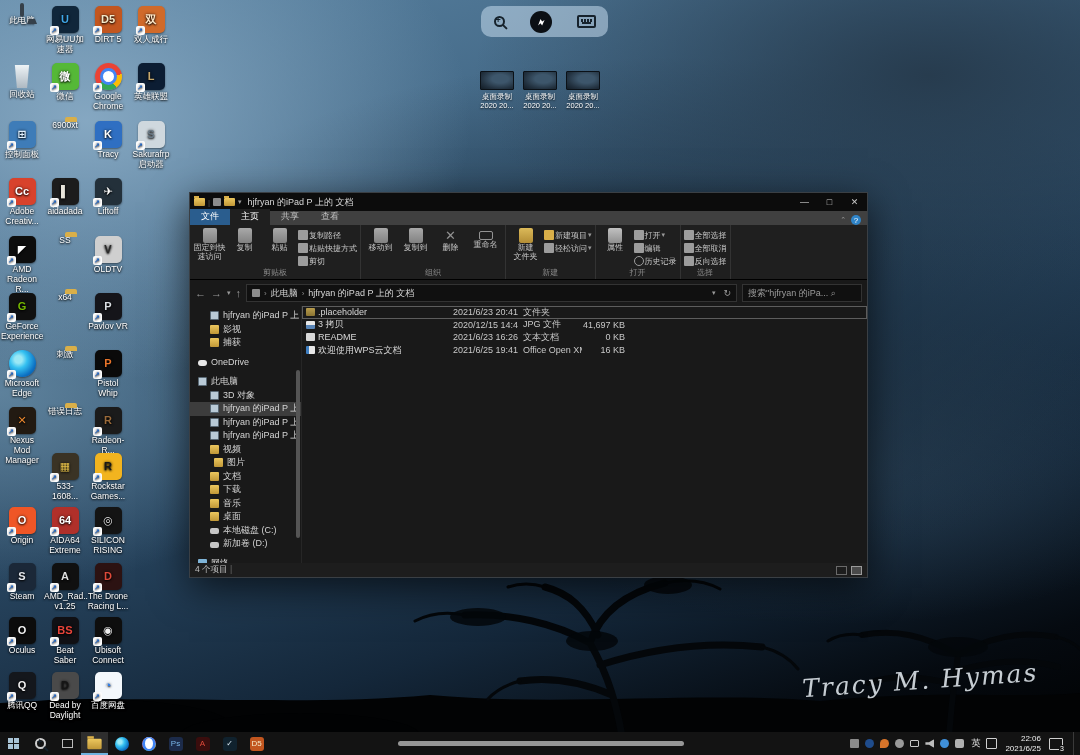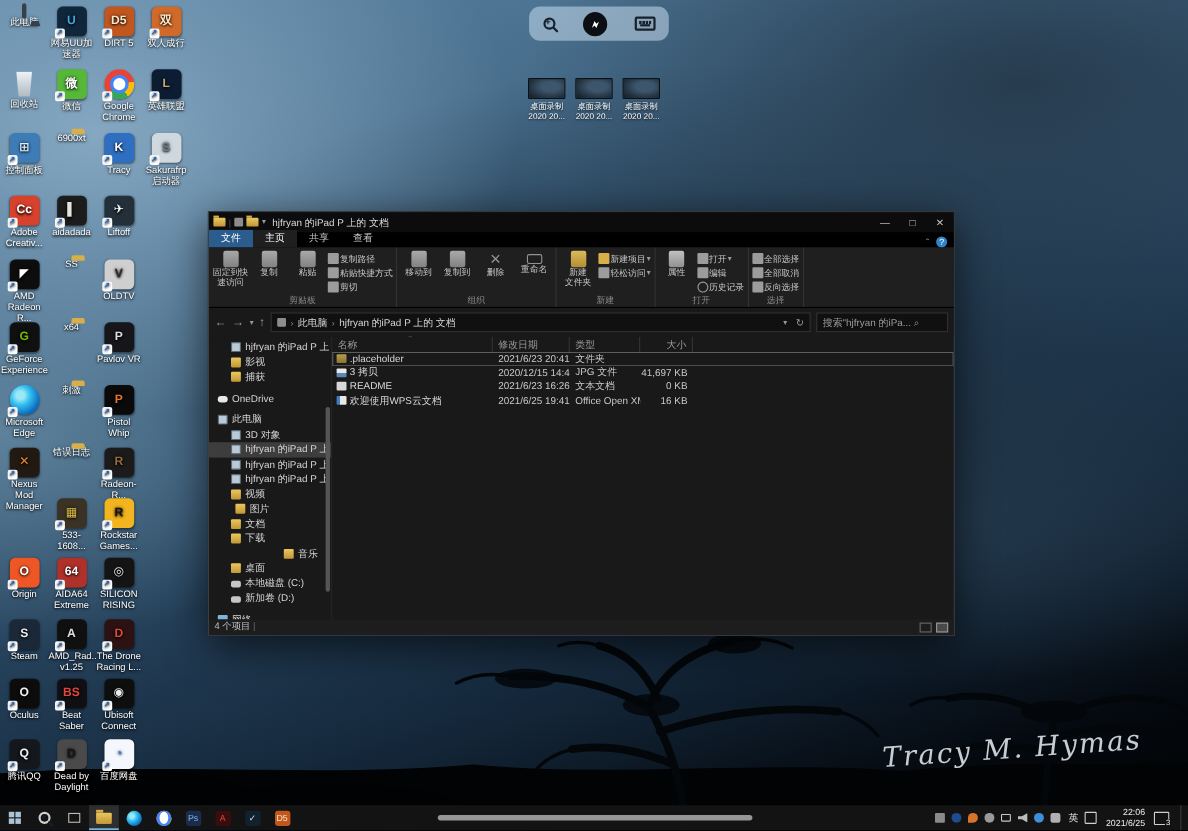--- a/index.html
+++ b/index.html
@@ -63,21 +63,21 @@
   .qat{display:flex;align-items:center;gap:3px;}
   .mini-folder{width:11px;height:8px;background:linear-gradient(#ecc75e,#c09737);border-radius:1px;position:relative;}
   .mini-folder::before{content:"";position:absolute;top:-2px;left:0;width:5px;height:2px;background:#d9af49;}
   .mini-sq{width:8px;height:8px;background:#8c8c8c;border-radius:1px;}
   .qat-sep{color:#555;font-size:8px;}
   .chev{color:#9a9a9a;font-size:7px;}
   #win-title{margin-left:6px;color:#d8d8d8;}
   #win-controls{margin-left:auto;display:flex;height:100%;}
   .wc{width:25px;display:flex;align-items:center;justify-content:center;color:#c8c8c8;font-size:9px;}
   
-  #tabstrip{height:14px;background:#000000;display:flex;align-items:flex-end;flex:0 0 auto;}
+  #tabstrip{height:14px;background:#404040;display:flex;align-items:flex-end;flex:0 0 auto;}
   .tab{padding:1px 11px 2px;color:#c2c2c2;}
   .tab-file{background:#2a5d8e;color:#fff;}
   .tab-home{background:#1f1f1f;color:#fff;}
   #tab-right{margin-left:auto;display:flex;align-items:center;gap:5px;padding-right:6px;}
   .help-q{width:10px;height:10px;border-radius:50%;background:#2f84c8;color:#fff;font-size:8px;
     display:flex;align-items:center;justify-content:center;}
   
   #ribbon{height:55px;background:#1f1f1f;border-bottom:1px solid #000;display:flex;flex:0 0 auto;}
   .rgroup{display:flex;flex-direction:column;border-right:1px solid #333;padding:2px 3px 0;}
   .rbtns{flex:1;display:flex;align-items:flex-start;gap:2px;}
@@ -582,21 +582,21 @@
               <span>图片</span>
             </div>
             <div class="side-item" style="padding-left: 20px;">
               <span class="sic sic-folder"></span>
               <span>文档</span>
             </div>
             <div class="side-item" style="padding-left: 20px;">
               <span class="sic sic-folder"></span>
               <span>下载</span>
             </div>
-            <div class="side-item" style="padding-left: 20px; margin-left: 48px;">
+            <div class="side-item" style="padding-left: 20px;">
               <span class="sic sic-folder"></span>
               <span>音乐</span>
             </div>
             <div class="side-item" style="padding-left: 20px;">
               <span class="sic sic-folder"></span>
               <span>桌面</span>
             </div>
             <div class="side-item" style="padding-left: 20px;">
               <span class="sic sic-disk"></span>
               <span>本地磁盘 (C:)</span>
@@ -606,27 +606,20 @@
               <span>新加卷 (D:)</span>
             </div>
             <div class="side-item spacer" style="padding-left: 8px;">
               <span class="sic sic-net"></span>
               <span>网络</span>
             </div>
           </div>
         <div id="side-scroll"></div>
       </div>
       <div id="filepane">
-        <div id="cols">
-          <span id="sort-ind">⌃</span>
-          <span class="colh col-name">名称</span>
-          <span class="colh col-date">修改日期</span>
-          <span class="colh col-type">类型</span>
-          <span class="colh col-size">大小</span>
-        </div>
         <div id="file-rows">
             <div class="frow focus">
               <span class="fcell fc-name">
                 <span class="fic fic-folder"></span>
                 <span>.placeholder</span>
               </span>
               <span class="fcell fc-date">2021/6/23 20:41</span>
               <span class="fcell fc-type">文件夹</span>
               <span class="fcell fc-size"></span>
             </div>

